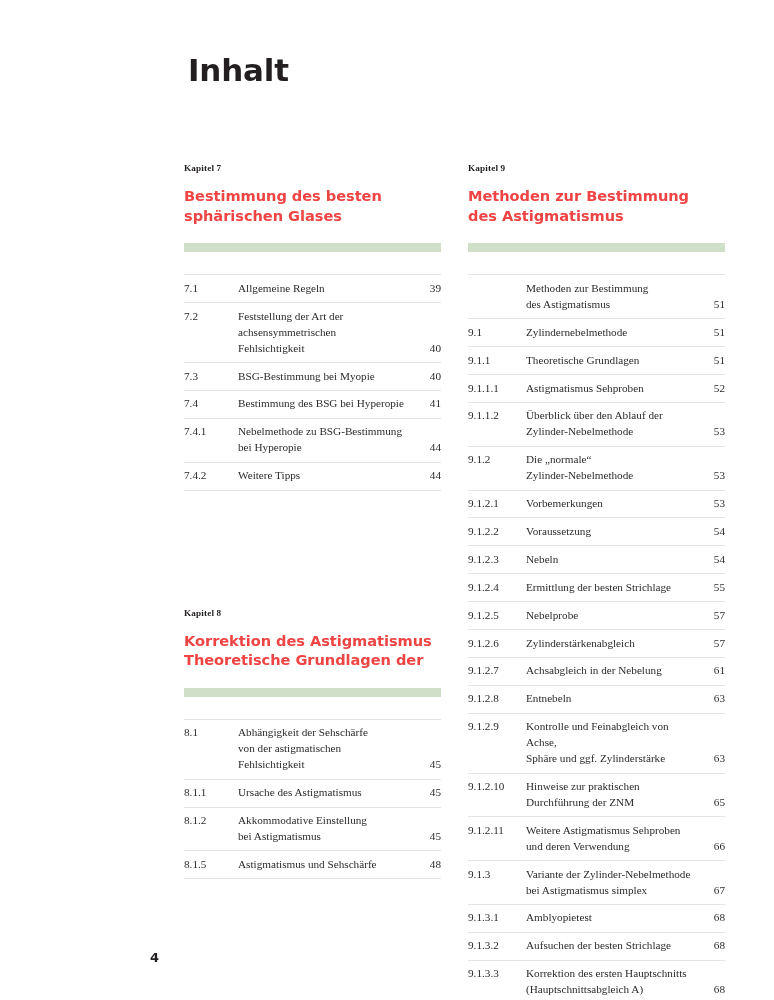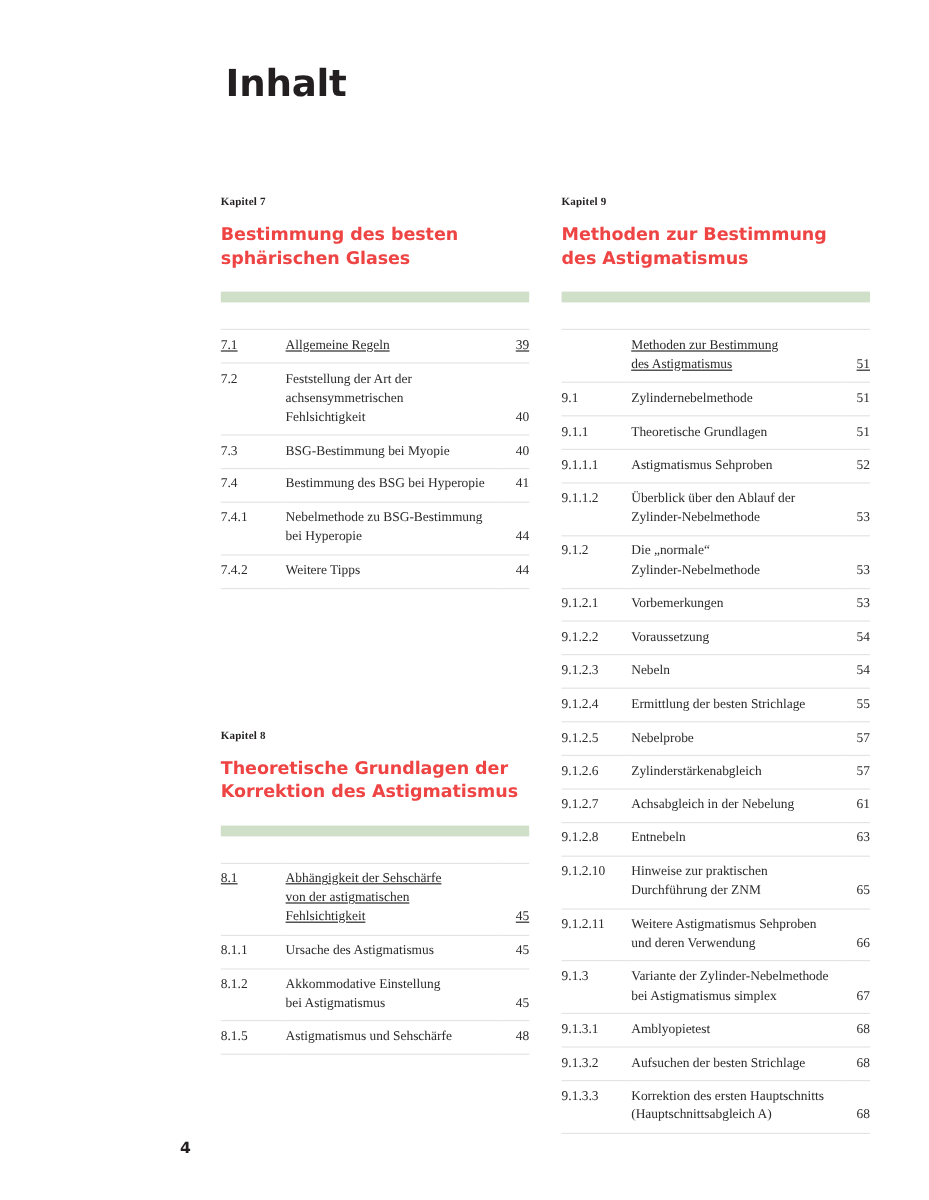--- a/index.html
+++ b/index.html
@@ -72,21 +72,20 @@
     margin-top: 22px;
     font-family: "Liberation Serif", serif;
     font-size: 11.2px;
     color: #2b2b2b;
   }
   .toc-table tr {
     border-bottom: 1px solid #e4e4e4;
   }
   .toc-table tr:first-child {
     border-top: 1px solid #e4e4e4;
-    text-decoration: underline;
   }
   .toc-table td {
     padding: 5.5px 0 5.5px 0;
     vertical-align: top;
     line-height: 1.42;
   }
   td.num {
     width: 50px;
     white-space: nowrap;
     padding-right: 4px;
@@ -162,22 +161,22 @@
                 <td class="label">Weitere Tipps</td>
                 <td class="pg">44</td>
               </tr>
             </tbody>
           </table>
       </div>
 
       <div class="chapter-block spaced">
         <div class="kapitel-label">Kapitel 8</div>
         <div class="chapter-title">
+          <div>Korrektion des Astigmatismus</div>
           <div>Theoretische Grundlagen der</div>
-          <div>Korrektion des Astigmatismus</div>
         </div>
         <div class="green-bar"></div>
         <table class="toc-table">
             <tbody>
               <tr>
                 <td class="num">8.1</td>
                 <td class="label">Abhängigkeit der Sehschärfe<br>von der astigmatischen<br>Fehlsichtigkeit</td>
                 <td class="pg">45</td>
               </tr>
               <tr>
@@ -276,20 +275,25 @@
                 <td class="num">9.1.2.7</td>
                 <td class="label">Achsabgleich in der Nebelung</td>
                 <td class="pg">61</td>
               </tr>
               <tr>
                 <td class="num">9.1.2.8</td>
                 <td class="label">Entnebeln</td>
                 <td class="pg">63</td>
               </tr>
               <tr>
+                <td class="num">9.1.2.9</td>
+                <td class="label">Kontrolle und Feinabgleich von Achse,<br>Sphäre und ggf. Zylinderstärke</td>
+                <td class="pg">63</td>
+              </tr>
+              <tr>
                 <td class="num">9.1.2.10</td>
                 <td class="label">Hinweise zur praktischen<br>Durchführung der ZNM</td>
                 <td class="pg">65</td>
               </tr>
               <tr>
                 <td class="num">9.1.2.11</td>
                 <td class="label">Weitere Astigmatismus Sehproben<br>und deren Verwendung</td>
                 <td class="pg">66</td>
               </tr>
               <tr>

